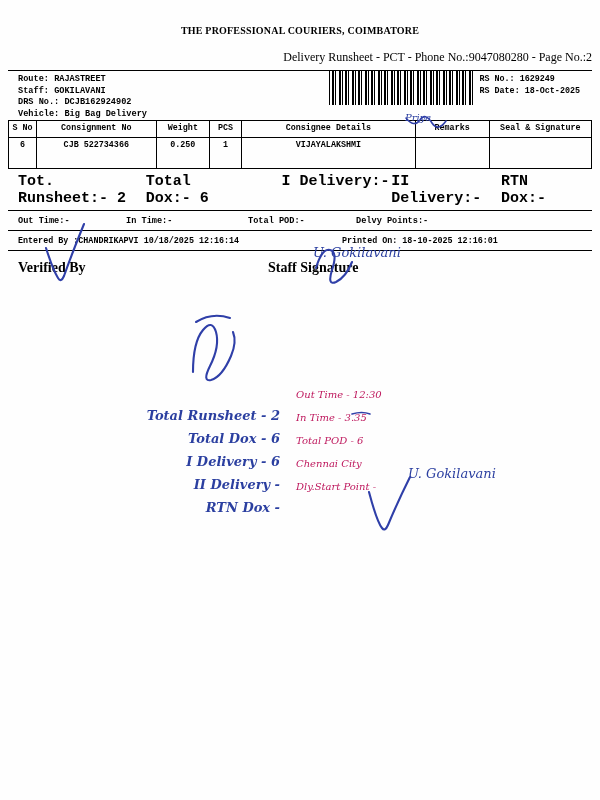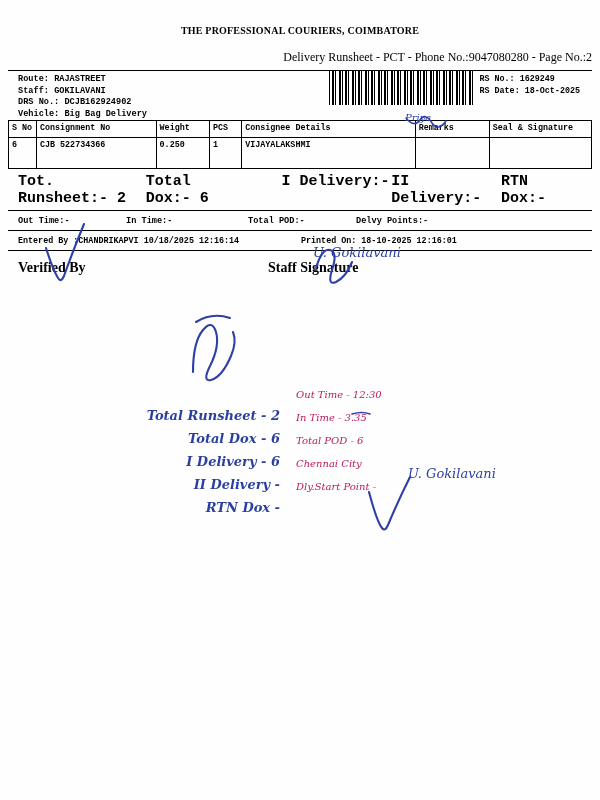--- a/index.html
+++ b/index.html
@@ -93,21 +93,21 @@
   table.grid {
     width: 100%;
     border-collapse: collapse;
     font-family: "Liberation Mono", monospace;
     font-size: 8.4px;
   }
   table.grid th, table.grid td {
     border: 1px solid #000;
     padding: 2px 3px;
     font-weight: bold;
-    text-align: left;
+    text-align: center;
     vertical-align: top;
     height: 12px;
   }
   table.grid td {
     font-weight: bold;
     height: 26px;
   }
   .c-sno { width: 22px; text-align: center; }
   .c-cons { width: 118px; }
   .c-weight { width: 48px; text-align: right; }
@@ -140,21 +140,21 @@
   .o2 { width: 122px; }
   .o3 { width: 108px; }
   .o4 { width: 120px; }
   .entered {
     font-family: "Liberation Mono", monospace;
     font-size: 8.4px;
     font-weight: bold;
     padding: 5px 10px 4px 10px;
     display: flex;
   }
-  .e1 { width: 283px; }
+  .e1 { width: 324px; }
   .verified {
     font-family: Liberation Serif, serif;
     font-size: 14px;
     font-weight: bold;
     padding: 9px 10px 4px 10px;
     display: flex;
   }
   .v1 { width: 250px; }
   .ink { stroke: #2f3fa8; fill: none; stroke-width: 2.1; stroke-linecap: round; stroke-linejoin: round; }
   .ink-thin { stroke: #2f3fa8; fill: none; stroke-width: 1.6; stroke-linecap: round; stroke-linejoin: round; }

